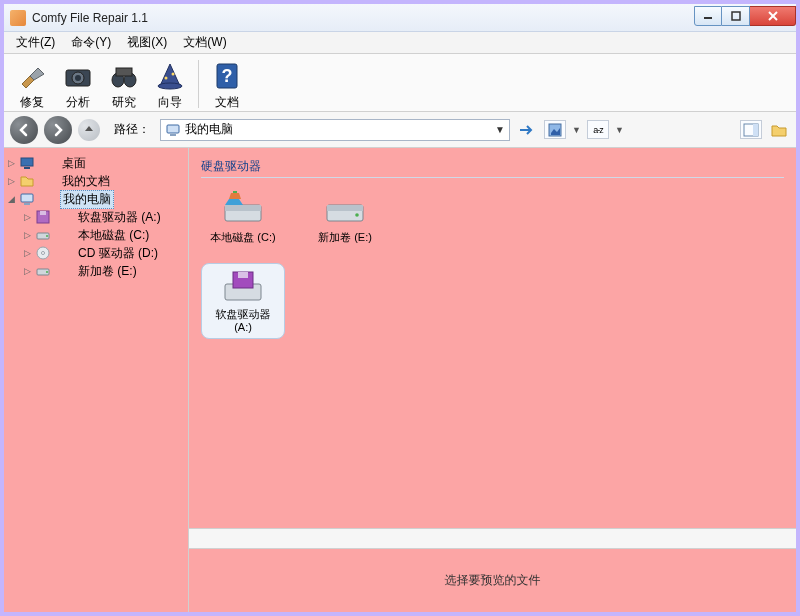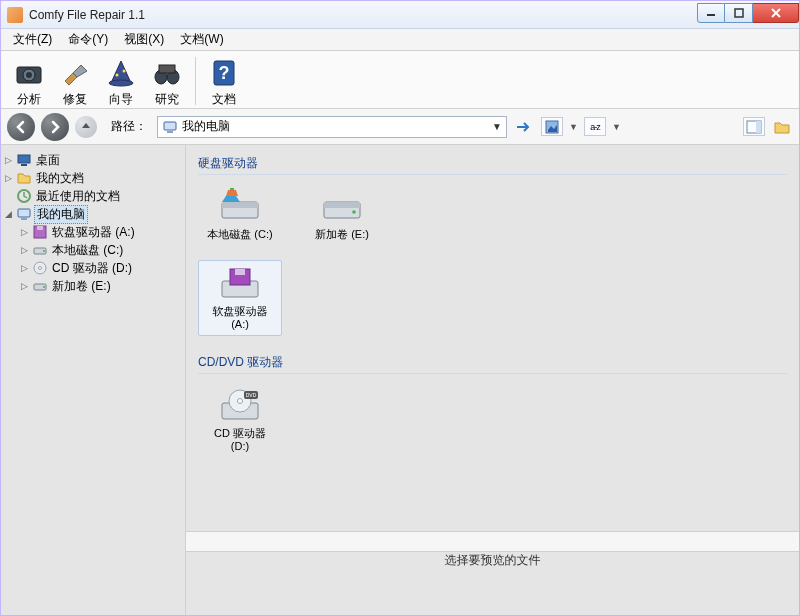--- a/index.html
+++ b/index.html
@@ -1,17 +1,17 @@
 <!DOCTYPE html>
 <html><head>
 <meta charset="utf-8">
 <style>
   * { box-sizing: border-box; margin: 0; padding: 0; }
   body { font-family: "Microsoft YaHei", "Segoe UI", Tahoma, sans-serif; font-size: 12px; background: #fff; overflow: hidden; }
-  .window { width: 800px; height: 616px; border: 1px solid #c4b5fd; display: flex; flex-direction: column; background: #e5e5e5; }
+  .window { width: 800px; height: 616px; border: 4px solid #c4b5fd; display: flex; flex-direction: column; background: #fca5a5; }
   
   .titlebar { height: 28px; background: linear-gradient(#f4f7fc,#e6edf7); display: flex; align-items: center; padding: 0 0 0 6px; border-bottom: 1px solid #c9d4e6; }
   .titlebar .app-icon { width: 16px; height: 16px; background: linear-gradient(135deg,#f5b26b,#e6873a); border-radius: 2px; margin-right: 6px; }
   .titlebar .title { flex: 1; color: #222; }
   .winbtns { display:flex; height:20px; margin-top:-4px; }
   .winbtn { width:28px; height:20px; border:1px solid #6693c2; border-left:none; display:flex; align-items:center; justify-content:center; background:linear-gradient(#f7fbff,#d8e6f5); font-size:10px; color:#2d2d2d; }
   .winbtn:first-child { border-left:1px solid #6693c2; border-radius:0 0 0 3px; }
   .winbtn.close { background: linear-gradient(#f07a70,#d9453a); color:#fff; width:46px; border-color:#a83228; border-radius:0 0 3px 0; font-size:12px; }
   
   .menubar { height:22px; display:flex; align-items:center; padding:0 4px; background:#f4f4f4; border-bottom:1px solid #d0d0d0; gap:0; }
@@ -32,32 +32,32 @@
   .navicon { width:22px; height:19px; display:flex; align-items:center; justify-content:center; border:1px solid transparent; }
   .navicon.box { border:1px solid #c4ccd8; background:#fafcff; }
   .navspacer { flex:1; }
   
   .body { flex:1; display:flex; min-height:0; }
   .tree { width:185px; border-right:1px solid #d0d0d0; padding:6px 2px; overflow:auto; }
   .treerow { display:flex; align-items:center; height:18px; gap:2px; white-space:nowrap; }
   .tw { display:inline-flex; width:11px; height:11px; align-items:center; justify-content:center; color:#666; font-size:9px; }
   .treeicon { width:16px; height:16px; display:inline-flex; align-items:center; justify-content:center; }
   .treelabel.sel { background:#cfe3f5; border:1px dotted #5b8cbe; padding:0 2px; }
-  .treelabel { padding:0 2px; }
+  .treelabel { padding:0 2px;margin-left:23px; }
   
   .content { flex:1; display:flex; flex-direction:column; min-width:0; }
   .scroll { flex:1; overflow:auto; padding:6px 12px; }
   .grouphdr { color:#15428b; font-size:12px; padding:4px 0 2px 0; border-bottom:1px solid #cfd9e8; margin-bottom:8px; }
   .items { display:flex; gap:18px; flex-wrap:wrap; margin-bottom:14px; }
   .drive { width:84px; display:flex; flex-direction:column; align-items:center; text-align:center; gap:4px; padding:4px; border:1px solid transparent; }
-  .drive.sel { background:#eef3fa; border:1px solid #b7cce4; border-radius:2px; }
+  .drive.sel { background:#eef3fa; border:1px solid #b7cce4; border-radius:8px; }
   .drvicon { width:48px; height:36px; display:flex; align-items:center; justify-content:center; }
   .drive .lbl { font-size:11px; line-height:13px; }
   .statusbar { height:20px; border-top:1px solid #d0d0d0; background:#f6f6f6; }
-  .preview { height:64px; border-top:1px solid #d0d0d0; display:flex; justify-content:center; color:#333; }
+  .preview { height:64px; border-top:1px solid #d0d0d0; display:flex; align-items:center; justify-content:center; color:#333; }
   svg { display:block; }
 </style>
 </head>
 <body>
 
 <div class="window">
 
   <div class="titlebar">
     <div class="app-icon"></div>
     <div class="title">Comfy File Repair 1.1</div>
@@ -85,56 +85,56 @@
     <div class="menuitem">文件(Z)</div>
     <div class="menuitem">命令(Y)</div>
     <div class="menuitem">视图(X)</div>
     <div class="menuitem">文档(W)</div>
   </div>
 
   <div class="toolbar">
     <div class="toolbtn">
       <div class="ticon">
         <svg width="32" height="32">
+            <polygon points="6,24 14,16 18,20 10,28" fill="#c9974d" stroke="#8a6a34"></polygon>
+            <polygon points="14,16 22,8 28,14 18,20" fill="#9aa2aa" stroke="#5d6368"></polygon>
+          </svg>
+      </div>
+      <span>修复</span>
+    </div>
+    <div class="toolbtn">
+      <div class="ticon">
+        <svg width="32" height="32">
             <rect x="4" y="10" width="24" height="16" rx="2" fill="#3b4653" stroke="#222"></rect>
             <circle cx="16" cy="18" r="6" fill="#6a7684" stroke="#222"></circle>
             <circle cx="16" cy="18" r="3" fill="#2a3440"></circle>
           </svg>
       </div>
       <span>分析</span>
     </div>
     <div class="toolbtn">
       <div class="ticon">
         <svg width="32" height="32">
-            <polygon points="6,24 14,16 18,20 10,28" fill="#c9974d" stroke="#8a6a34"></polygon>
-            <polygon points="14,16 22,8 28,14 18,20" fill="#9aa2aa" stroke="#5d6368"></polygon>
-          </svg>
-      </div>
-      <span>修复</span>
+            <ellipse cx="10" cy="20" rx="6" ry="7" fill="#3b4653" stroke="#222"></ellipse>
+            <ellipse cx="22" cy="20" rx="6" ry="7" fill="#3b4653" stroke="#222"></ellipse>
+            <rect x="8" y="8" width="16" height="8" fill="#555" stroke="#222"></rect>
+          </svg>
+      </div>
+      <span>研究</span>
     </div>
     <div class="toolbtn">
       <div class="ticon">
         <svg width="32" height="32">
             <polygon points="16,4 26,26 6,26" fill="#3a4f8f" stroke="#223160"></polygon>
             <circle cx="12" cy="18" r="1.5" fill="#ffd966"></circle>
             <circle cx="19" cy="14" r="1.5" fill="#ffd966"></circle>
             <ellipse cx="16" cy="26" rx="12" ry="3" fill="#3a4f8f" stroke="#223160"></ellipse>
           </svg>
       </div>
       <span>向导</span>
-    </div>
-    <div class="toolbtn">
-      <div class="ticon">
-        <svg width="32" height="32">
-            <ellipse cx="10" cy="20" rx="6" ry="7" fill="#3b4653" stroke="#222"></ellipse>
-            <ellipse cx="22" cy="20" rx="6" ry="7" fill="#3b4653" stroke="#222"></ellipse>
-            <rect x="8" y="8" width="16" height="8" fill="#555" stroke="#222"></rect>
-          </svg>
-      </div>
-      <span>研究</span>
     </div>
     <div class="toolsep"></div>
     <div class="toolbtn">
       <div class="ticon">
         <svg width="32" height="32">
             <rect x="6" y="4" width="20" height="24" rx="2" fill="#2f5fa8" stroke="#1c3a68"></rect>
             <text x="16" y="22" font-size="18" fill="#fff" text-anchor="middle" font-weight="bold">?</text>
           </svg>
       </div>
       <span>文档</span>
@@ -212,30 +212,20 @@
         <span class="treelabel">桌面</span>
       </div>
       <div class="treerow">
         <span class="tw">▷</span>
         <span class="treeicon">
             <svg width="16" height="16">
               <path d="M2 4 h5 l2 2 h5 v7 h-12 z" fill="#f4cf6d" stroke="#c79a2e"></path>
             </svg>
           </span>
         <span class="treelabel">我的文档</span>
-      </div>
-      <div class="treerow">
-        <span class="tw"></span>
-        <span class="treeicon">
-            <svg width="16" height="16">
-              <circle cx="8" cy="8" r="6" fill="none" stroke="#6aa36a" stroke-width="2"></circle>
-              <path d="M8 4 v4 l3 2" stroke="#6aa36a" stroke-width="1.5" fill="none"></path>
-            </svg>
-          </span>
-        <span class="treelabel">最近使用的文档</span>
       </div>
       <div class="treerow">
         <span class="tw">◢</span>
         <span class="treeicon">
             <svg width="16" height="16">
               <rect x="2" y="3" width="12" height="8" rx="1" fill="#cfe0f5" stroke="#3f6aa3"></rect>
               <rect x="5" y="12" width="6" height="2" fill="#8aa3c2"></rect>
             </svg>
           </span>
         <span class="treelabel sel">我的电脑</span>
@@ -317,35 +307,20 @@
               <svg width="48" height="36">
                   <rect x="6" y="16" width="36" height="16" rx="2" fill="#d6dce2" stroke="#7d868f"></rect>
                   <rect x="14" y="4" width="20" height="16" fill="#a24bbd" stroke="#6d2f85"></rect>
                   <rect x="19" y="4" width="10" height="6" fill="#d9c1e6"></rect>
                 </svg>
             </div>
             <div class="lbl"><span>软盘驱动器</span><br><span>(A:)</span></div>
           </div>
         </div>
 
-        <div class="grouphdr">CD/DVD 驱动器</div>
-        <div class="items">
-          <div class="drive">
-            <div class="drvicon">
-              <svg width="48" height="36">
-                  <rect x="6" y="16" width="36" height="16" rx="2" fill="#d6dce2" stroke="#7d868f"></rect>
-                  <circle cx="24" cy="14" r="11" fill="#edf1f4" stroke="#9aa3ac"></circle>
-                  <circle cx="24" cy="14" r="2.5" fill="#fff" stroke="#9aa3ac"></circle>
-                  <rect x="28" y="4" width="14" height="8" rx="2" fill="#555"></rect>
-                  <text x="35" y="10" font-size="5" fill="#fff" text-anchor="middle">DVD</text>
-                </svg>
-            </div>
-            <div class="lbl"><span>CD 驱动器</span><br><span>(D:)</span></div>
-          </div>
-        </div>
 
       </div>
       <div class="statusbar"></div>
       <div class="preview">
         <span>选择要预览的文件</span>
       </div>
     </div>
 
   </div>
 </div>

